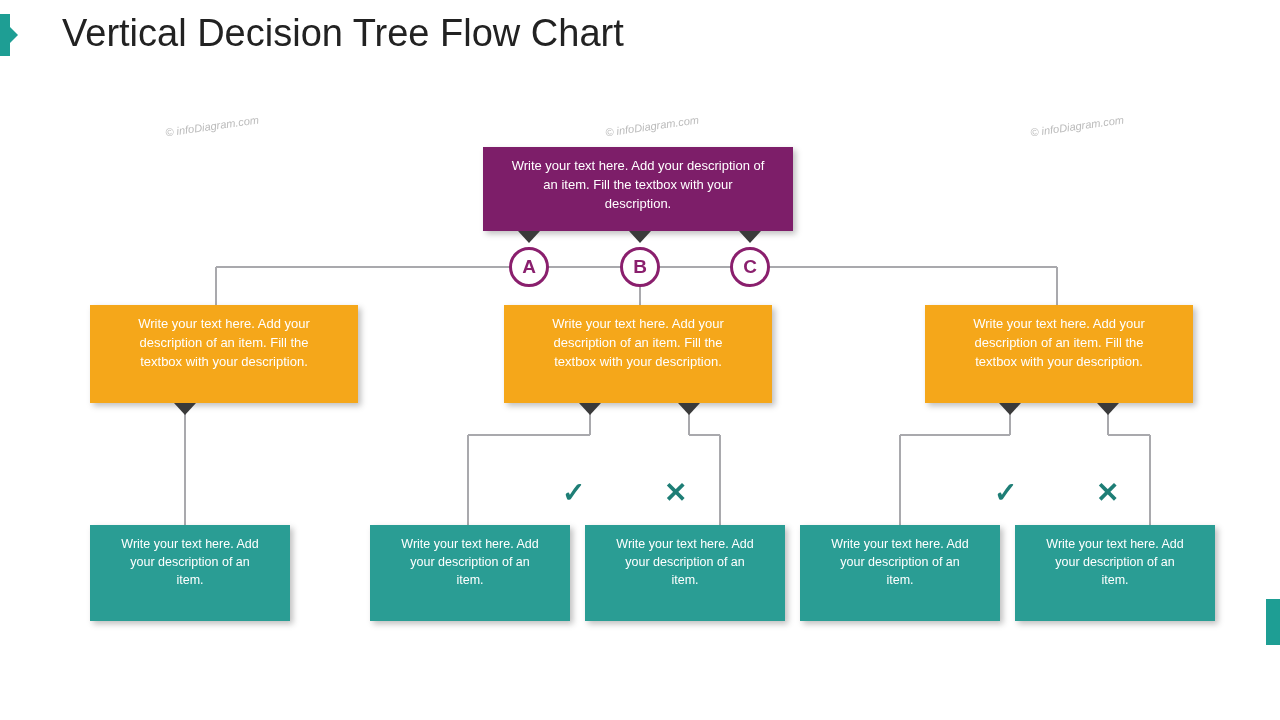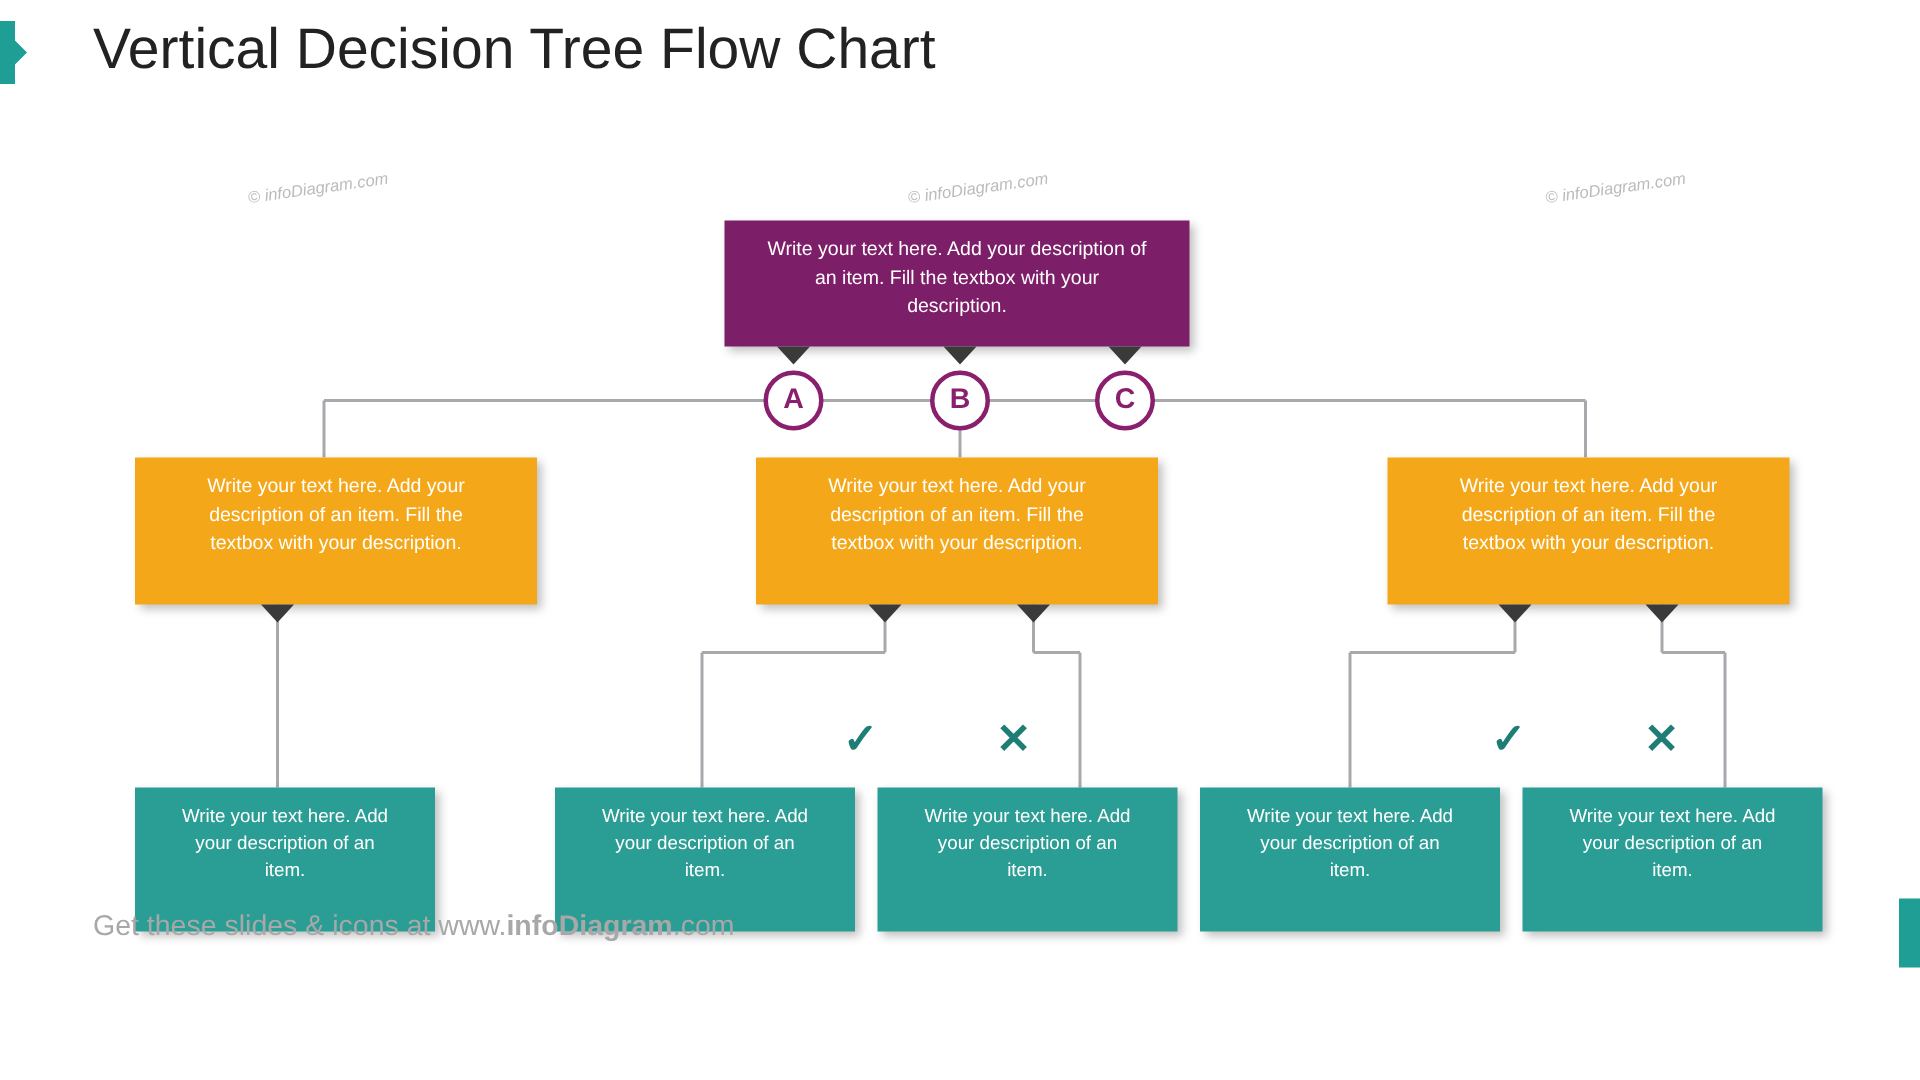--- a/index.html
+++ b/index.html
@@ -141,18 +141,15 @@
   <div class="box leaf" style="left:585px; top:525px; width:200px; height:96px;">
       <span>Write your text here. Add your description of an item.</span>
     </div>
   <div class="box leaf" style="left:800px; top:525px; width:200px; height:96px;">
       <span>Write your text here. Add your description of an item.</span>
     </div>
   <div class="box leaf" style="left:1015px;top:525px; width:200px; height:96px;">
       <span>Write your text here. Add your description of an item.</span>
     </div>
 
-  <div class="footer">
-    <span>Get these slides &amp; icons at www.</span><b>infoDiagram</b><span>.com</span>
-  </div>
 
   <div class="bottom-accent"></div>
 </div>
 
 </body></html>

